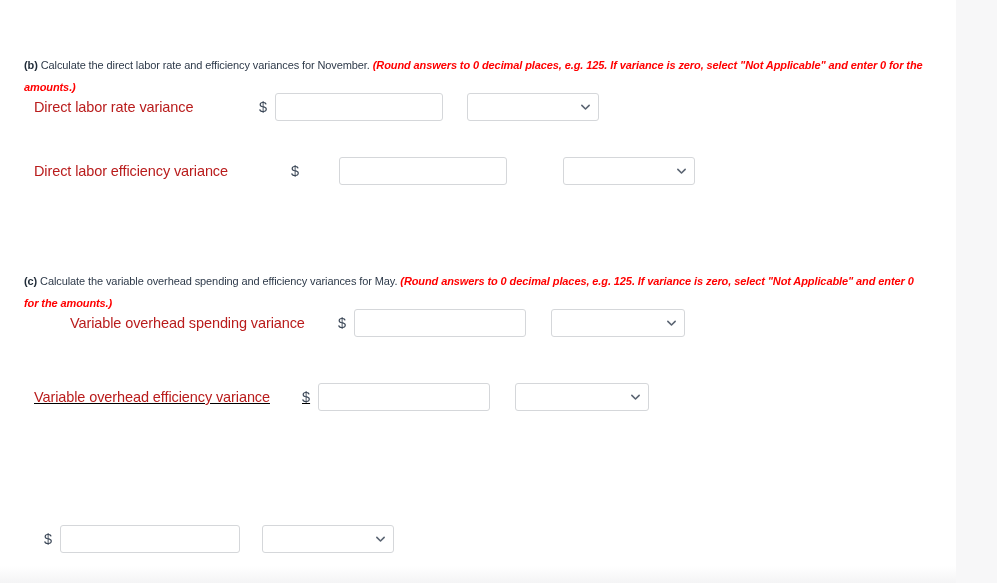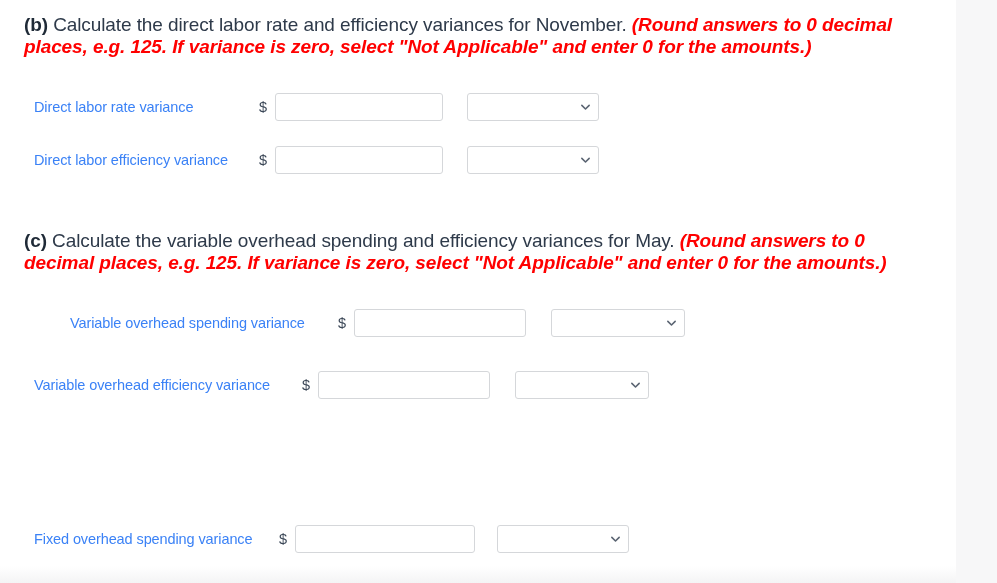--- a/index.html
+++ b/index.html
@@ -42,24 +42,25 @@
     top: 0;
     left: 0;
     width: 956px;
     height: 583px;
     background: #ffffff;
   }
 
   
   .prompt {
     position: absolute;
-    font-size: 19px;
+    font-size: 11px;
     line-height: 22px;
     color: #2e3a4a;
     letter-spacing: -0.1px;
+    margin-top: 40px;
   }
   .prompt .tag {
     font-weight: bold;
     color: #1f2a37;
   }
   .prompt .note {
     color: #ff0000;
     font-weight: bold;
     font-style: italic;
   }
@@ -70,21 +71,21 @@
 
   
   .answer-row {
     position: absolute;
     display: flex;
     align-items: center;
     height: 30px;
   }
   .row-label {
     font-size: 14.5px;
-    color: #3b82f6;
+    color: #b91c1c;
     white-space: nowrap;
     letter-spacing: -0.1px;
   }
   .dollar {
     font-size: 14.5px;
     color: #3b4757;
     margin-left: 10px;
     margin-right: 8px;
   }
   .amount-input {
@@ -126,23 +127,23 @@
     transform: translateY(-50%);
     pointer-events: none;
     width: 11px;
     height: 11px;
     display: block;
   }
   .select-chevron svg { display: block; }
 
   
   #row-b1 { left: 34px; top: 92px; }
-  #row-b2 { left: 34px; top: 145px; }
+  #row-b2 { left: 34px; top: 156px; gap: 32px; }
   #row-c1 { left: 34px; top: 308px; margin-left: 36px; }
-  #row-c2 { left: 34px; top: 370px; }
+  #row-c2 { left: 34px; top: 382px; text-decoration: underline; }
   #row-d1 { left: 34px; top: 524px; }
 
   
   .grp-b .row-label { width: 215px; }
   .grp-b .amount-input { width: 168px; }
   .grp-b .fav-select  { width: 132px; }
 
   .grp-c .row-label { width: 258px; }
   .grp-c .amount-input { width: 172px; }
   .grp-c .fav-select  { width: 134px; }
@@ -221,21 +222,20 @@
         <span class="select-chevron">
           <svg viewBox="0 0 12 12" width="11" height="11" aria-hidden="true">
             <path d="M2 4.2 L6 8.2 L10 4.2" fill="none" stroke="#5a6472" stroke-width="1.7" stroke-linecap="round" stroke-linejoin="round"></path>
           </svg>
         </span>
       </span>
     </div>
 
 
     <div class="answer-row grp-d" id="row-d1">
-      <span class="row-label">Fixed overhead spending variance</span>
       <span class="dollar">$</span>
       <input class="amount-input" type="text" value="" style="">
       <span class="select-wrap">
         <select class="fav-select"><option value=""></option><option value="Favorable">Favorable</option><option value="Unfavorable">Unfavorable</option><option value="Not Applicable">Not Applicable</option></select>
         <span class="select-chevron">
           <svg viewBox="0 0 12 12" width="11" height="11" aria-hidden="true">
             <path d="M2 4.2 L6 8.2 L10 4.2" fill="none" stroke="#5a6472" stroke-width="1.7" stroke-linecap="round" stroke-linejoin="round"></path>
           </svg>
         </span>
       </span>

